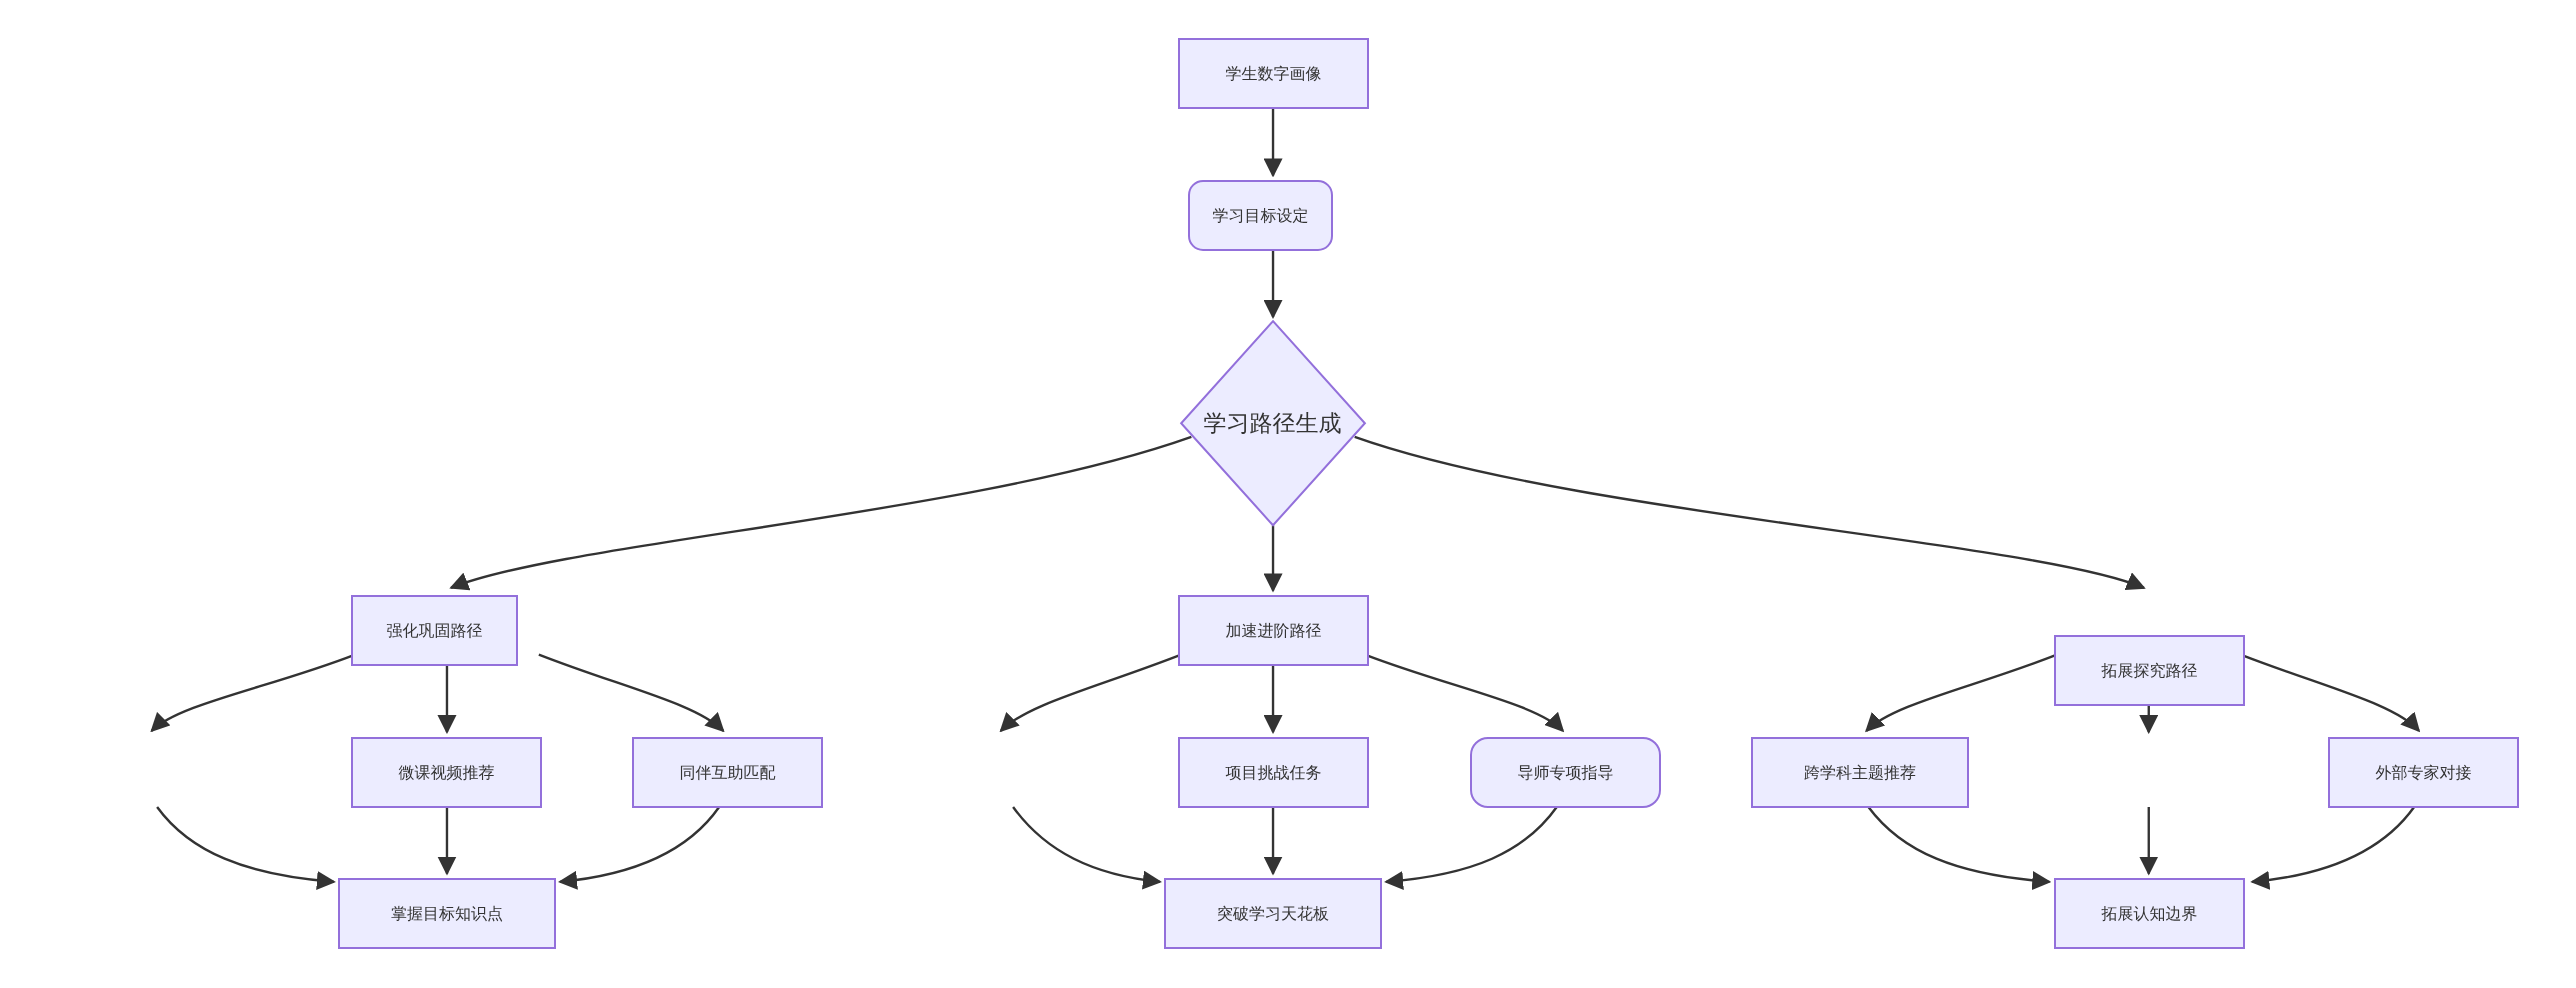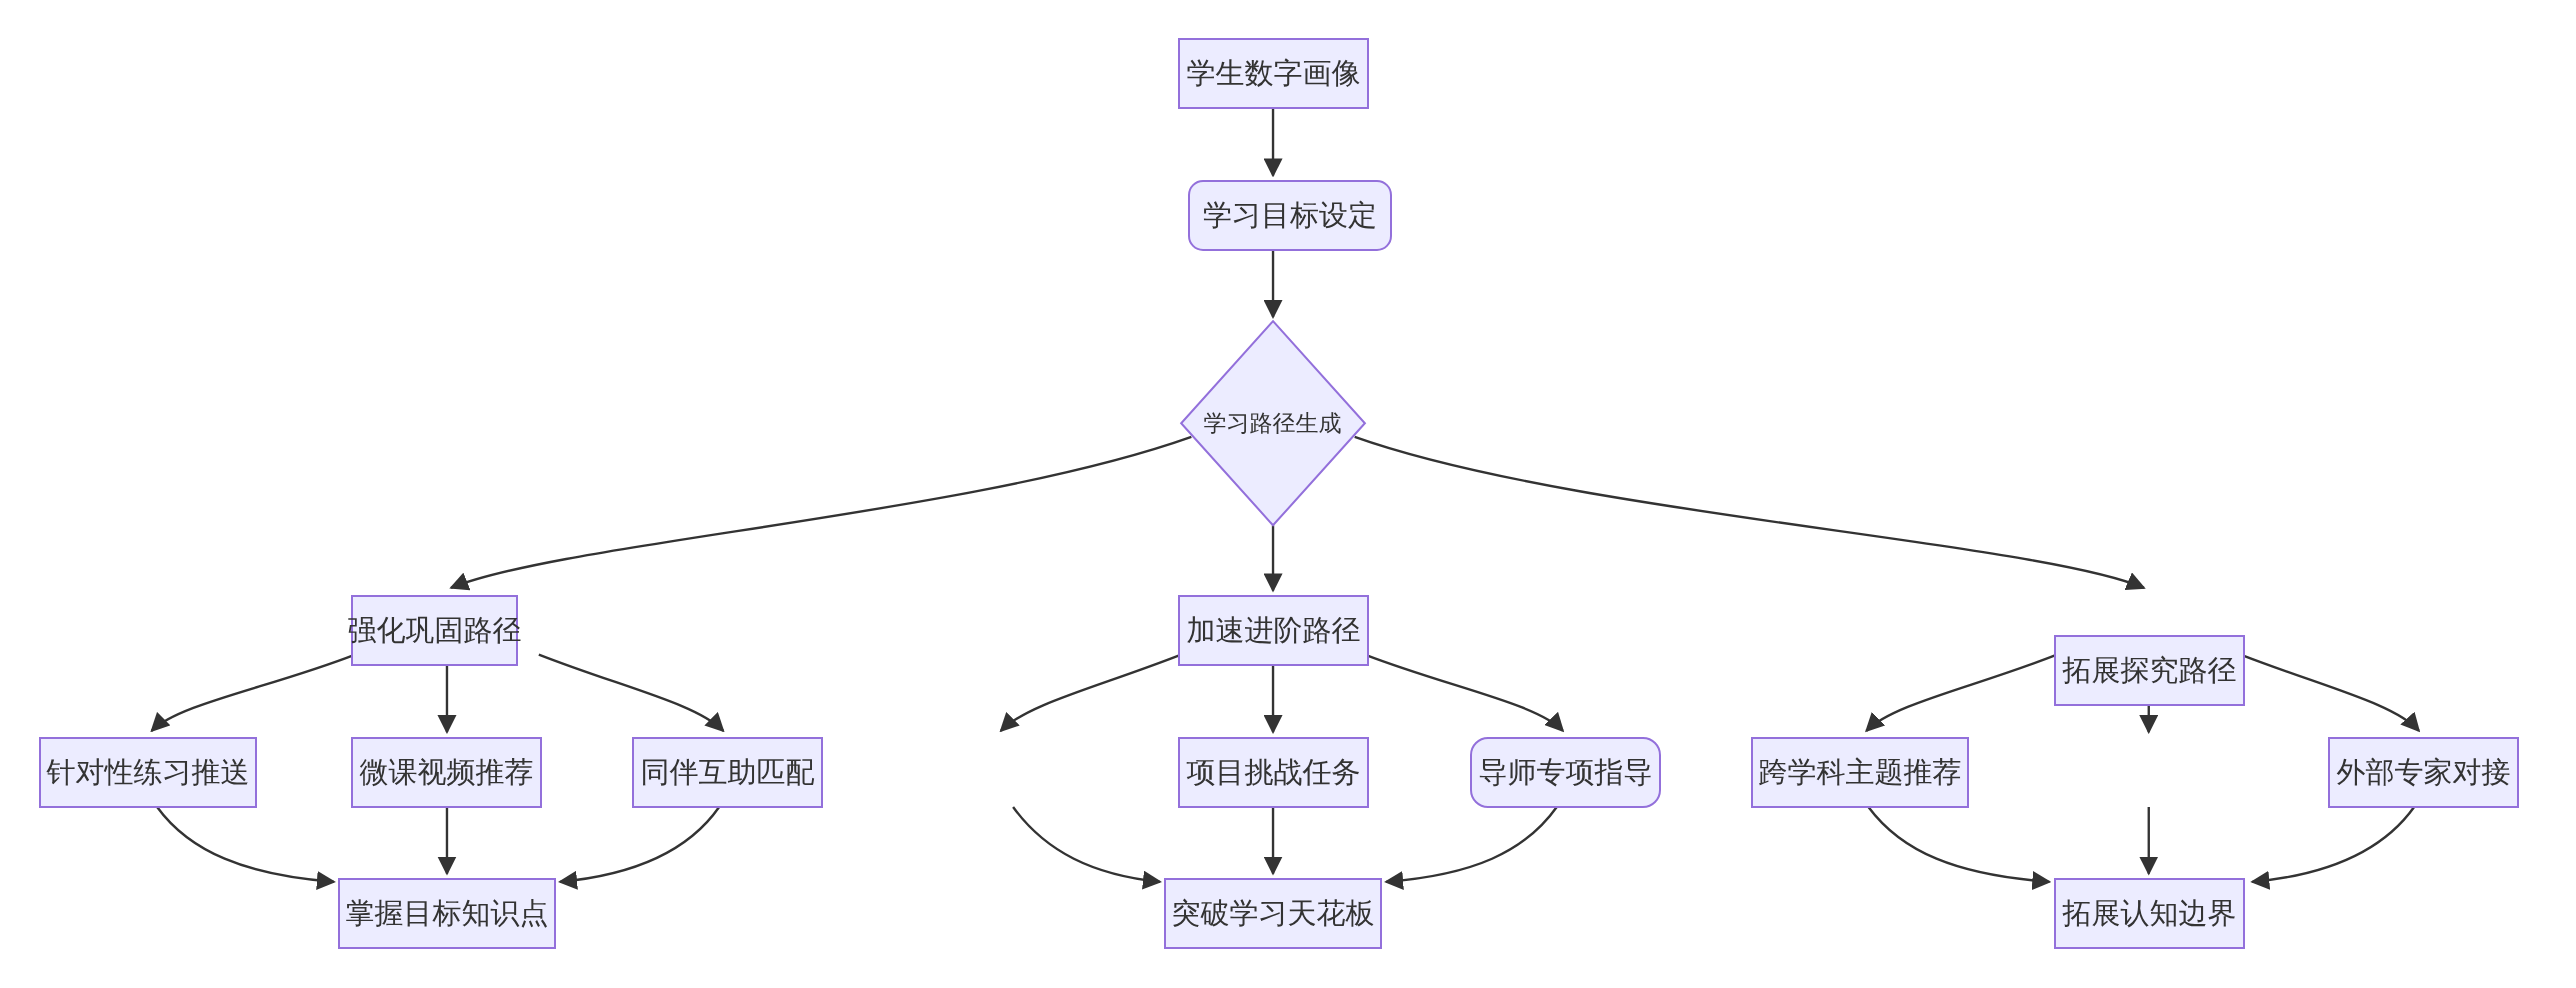--- a/index.html
+++ b/index.html
@@ -8,32 +8,32 @@
     font-family:"Liberation Sans","DejaVu Sans",sans-serif;
     color:#333333;
   }
   .canvas { position:relative; width:2576px; height:988px; overflow:hidden; }
   svg.edge-layer { position:absolute; left:0; top:0; }
 
   .node {
     position:absolute; box-sizing:border-box; height:71px;
     background:#ECECFF; border:2px solid #9370DB;
     display:flex; align-items:center; justify-content:center;
-    font-size:29px; line-height:1; color:#333333; white-space:nowrap;
+    font-size:16px; line-height:1; color:#333333; white-space:nowrap;
     text-align:center;
   }
   .rounded { border-radius:15px; }
   .diamond-label {
     position:absolute; display:flex; align-items:center; justify-content:center;
     font-size:23px; color:#333333; white-space:nowrap;
   }
 
   
   .n0  { left:1178px; top:38px;   width:191px; }   
-  .n1  { left:1188px; top:180px;  width:204px; }   
+  .n1  { left:1188px; top:180px;  width:145px; }   
   .nd  { left:1191px; top:403px;  width:163px; height:41px; } 
   .n3  { left:351px;  top:595px;  width:167px; }   
   .n4  { left:1178px; top:595px;  width:191px; }   
   .n5  { left:2054px; top:595px;  width:191px;margin-top:40px; }   
   .n6  { left:39px;   top:737px; width:218px; }   
   .n7  { left:351px;  top:737px; width:191px; }   
   .n8  { left:632px;  top:737px; width:191px; }   
   .n9  { left:909px; top:737px; width:191px; }   
   .n10 { left:1178px; top:737px; width:191px; }   
   .n11 { left:1470px; top:737px; width:191px;border-radius:18px; }   
@@ -87,21 +87,20 @@
   </svg>
 
   <div class="node n0">学生数字画像</div>
   <div class="node rounded n1">学习目标设定</div>
   <div class="diamond-label nd">学习路径生成</div>
 
   <div class="node n3">强化巩固路径</div>
   <div class="node n4">加速进阶路径</div>
   <div class="node n5">拓展探究路径</div>
 
-  <div class="node n6">针对性练习推送</div>
   <div class="node n7">微课视频推荐</div>
   <div class="node n8">同伴互助匹配</div>
   <div class="node n10">项目挑战任务</div>
   <div class="node n11">导师专项指导</div>
   <div class="node n12">跨学科主题推荐</div>
   <div class="node n14">外部专家对接</div>
 
   <div class="node n15">掌握目标知识点</div>
   <div class="node n16">突破学习天花板</div>
   <div class="node n17">拓展认知边界</div>

